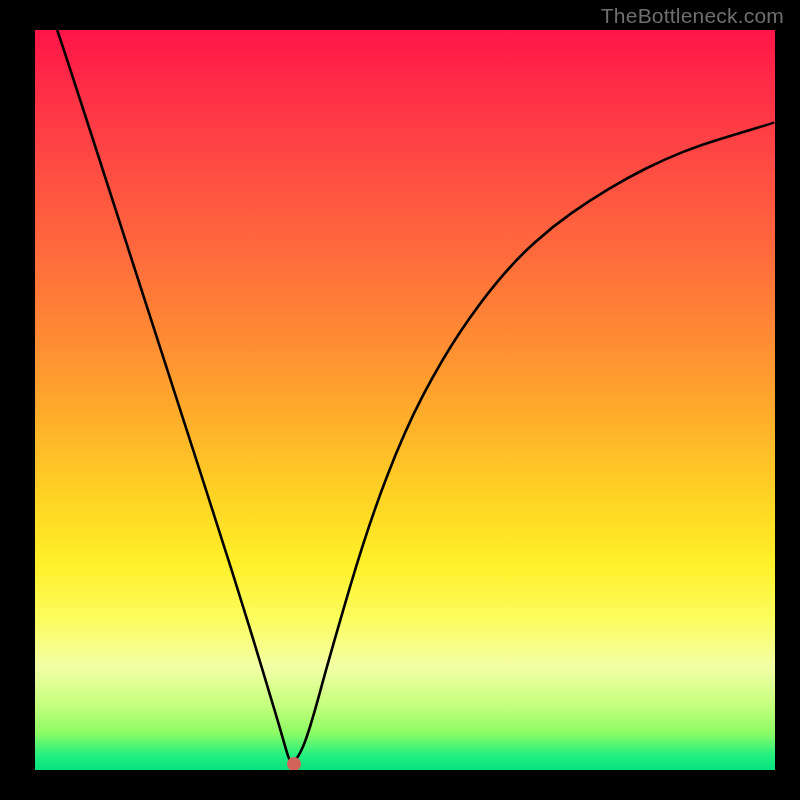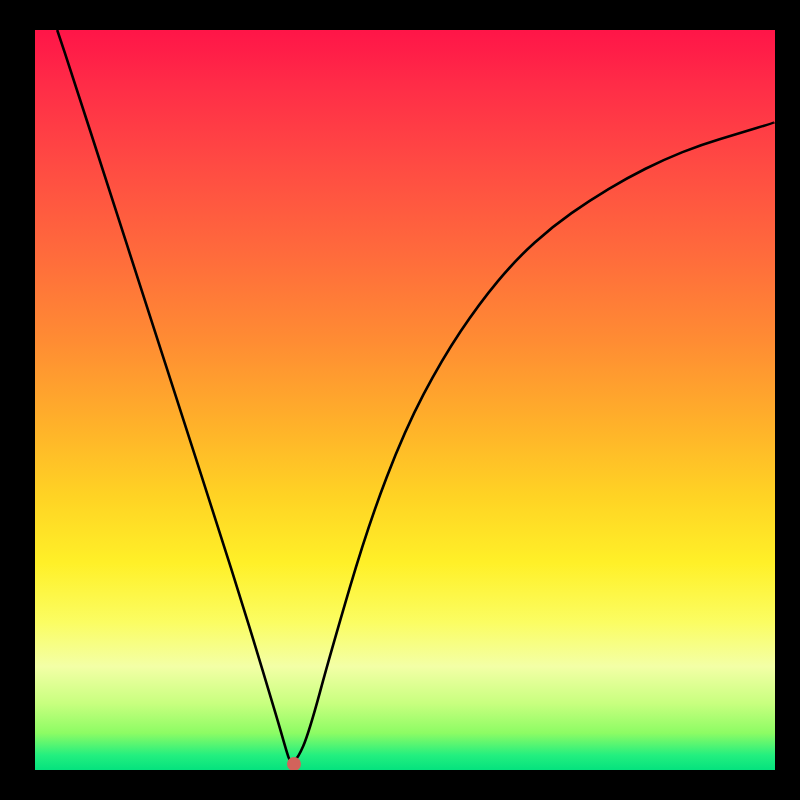--- a/index.html
+++ b/index.html
@@ -71,20 +71,21 @@
     border-radius: 50%;
     background: #d2635b;
     transform: translate(-50%, -50%);
     z-index: 3;
   }
 </style>
 </head>
 <body>
 
 <div class="frame">
+  <div class="watermark">TheBottleneck.com</div>
 
   <div class="plot">
     <div class="gradient"></div>
     <svg class="curve" viewBox="0 0 740 740" preserveAspectRatio="none">
       <path id="curve-path" d="M 22.2 0 Q 22.2 0 29.6 22.200000000000045 Q 37 44.40000000000009 55.5 101.75000000000006 Q 74 159.10000000000002 92.5 216.45000000000002 Q 111 273.8 129.5 331.15 Q 148 388.5 166.5 445.85 Q 185 503.2 196.10000000000002 538.35 Q 207.20000000000002 573.5 214.60000000000002 597.55 Q 222 621.6 227.55 640.1 Q 233.1 658.6 238.65 677.1 Q 244.20000000000002 695.6 247.90000000000003 708.55 Q 251.60000000000002 721.5 253.45 727.05 Q 255.29999999999998 732.6 259 730.75 Q 262.7 728.9 268.25 715.95 Q 273.8 703 284.9 662.3 Q 296 621.6 314.5 558.7 Q 333 495.79999999999995 351.5 447.69999999999993 Q 370 399.59999999999997 388.5 364.44999999999993 Q 407.00000000000006 329.29999999999995 425.5 301.54999999999995 Q 444 273.8 462.5 251.60000000000002 Q 481 229.40000000000003 499.5 212.75000000000003 Q 518 196.10000000000002 536.5 183.14999999999998 Q 555 170.19999999999993 573.5 159.09999999999997 Q 592 148 610.5 138.75 Q 629 129.5 647.5 122.10000000000002 Q 666 114.70000000000005 684.5 109.15000000000003 Q 703 103.60000000000002 721.5 98.05000000000001 T 740 92.5" stroke="#000" stroke-width="2.6" fill="none"></path>
     </svg>
     <div class="dot" id="marker-dot" style="left: 259px; top: 734.08px; background: rgb(210, 99, 91);"></div>
   </div>
 </div>
 

